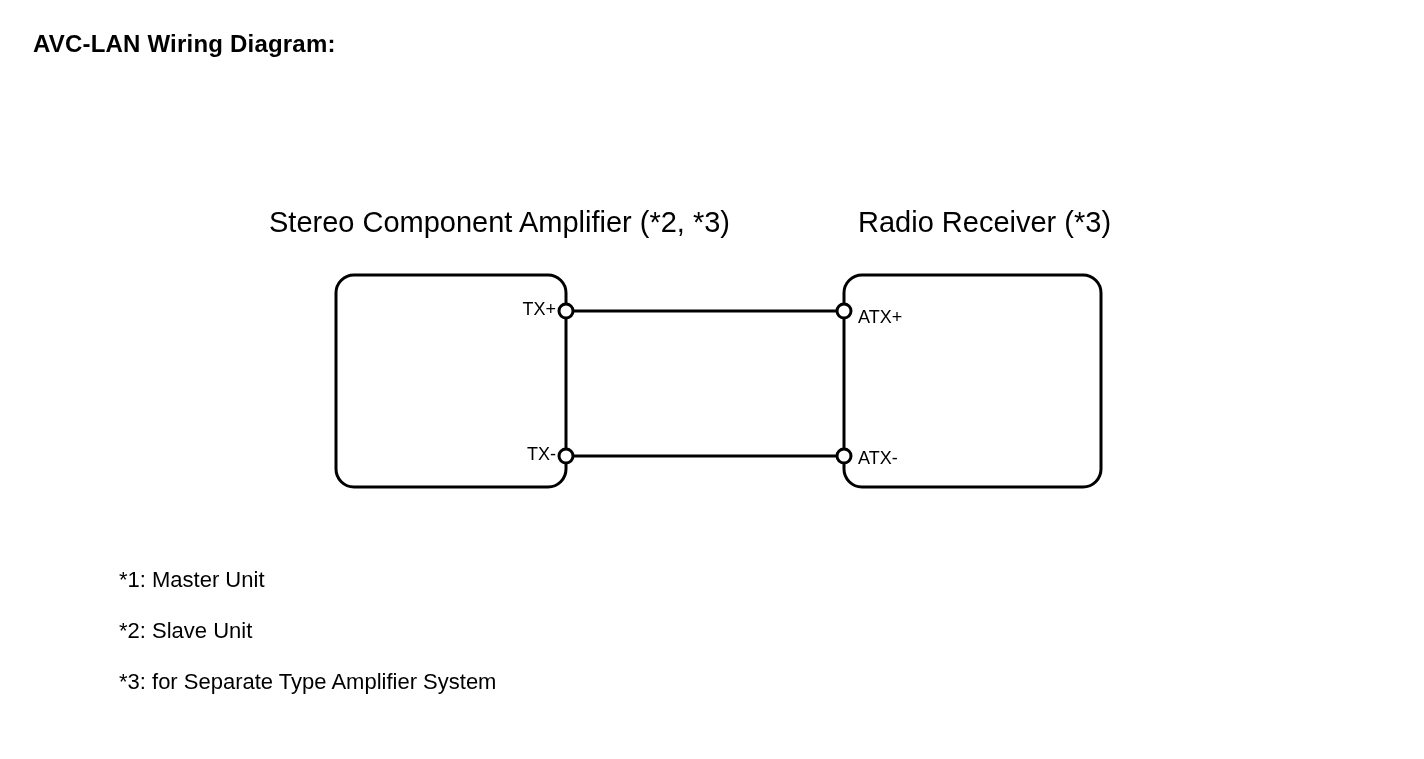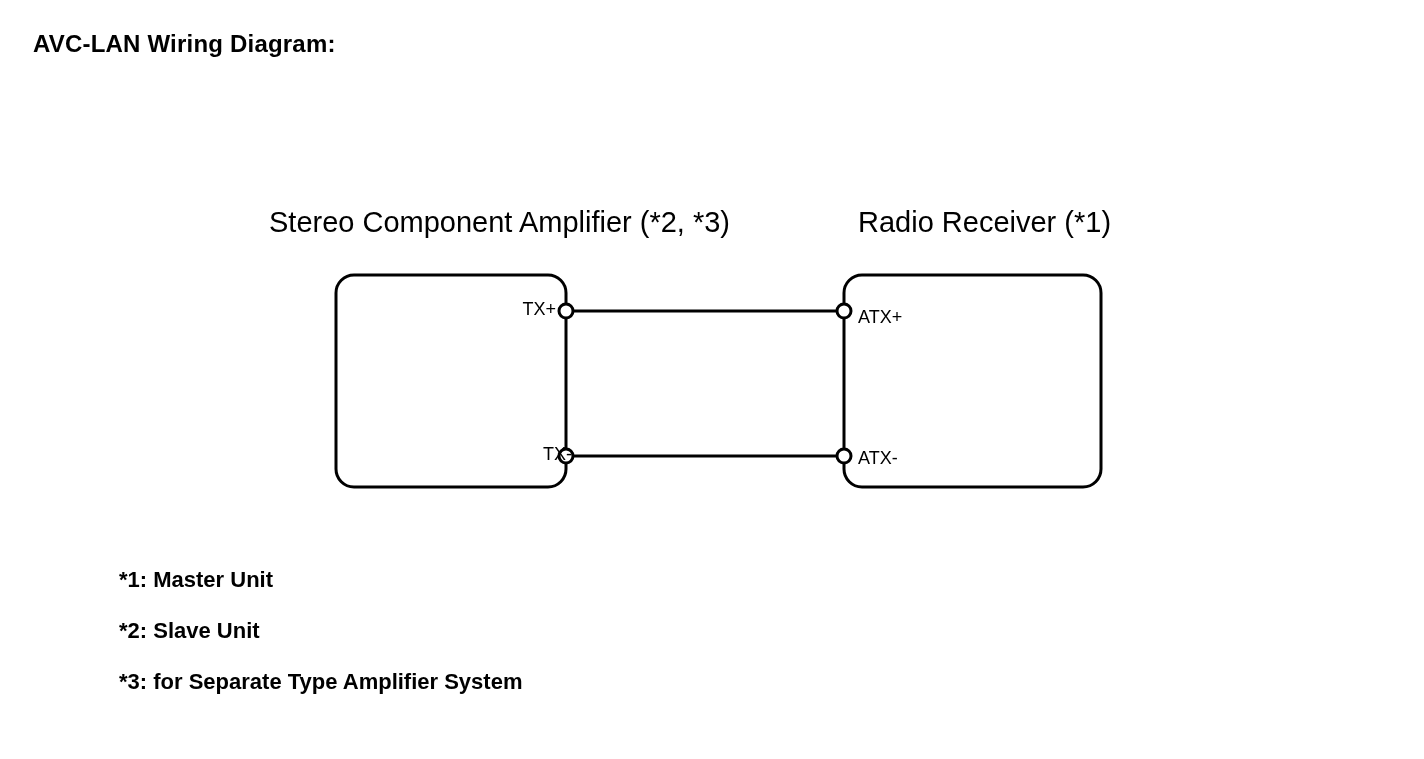--- a/index.html
+++ b/index.html
@@ -57,30 +57,29 @@
     white-space: nowrap;
     line-height: 1;
   }
   .pin-label.left-side {
     text-align: right;
   }
   .pin-label.right-side {
     text-align: left;
   }
   #pin-tx-plus  { left: 406px; top: 300px; width: 150px; }
-  #pin-tx-minus { left: 422px; top: 445px; width: 150px; }
+  #pin-tx-minus { left: 406px; top: 445px; width: 150px; }
   #pin-atx-plus  { left: 858px; top: 300px; width: 180px; margin-top: 8px; }
   #pin-atx-minus { left: 858px; top: 449px; width: 180px; }
 
   #footnotes {
     position: absolute;
     left: 119px;
     top: 569px;
     width: 700px;
-    font-weight: bold;
   }
   .footnote-line {
     font-size: 22px;
     line-height: 1;
     margin-bottom: 29px;
     white-space: nowrap;
   }
   .footnote-line:last-child { margin-bottom: 0; }
 </style>
 </head>
@@ -98,21 +97,21 @@
   <line x1="566" y1="456" x2="844" y2="456" stroke="#000000" stroke-width="3"></line>
 
   <circle cx="566" cy="311" r="7" fill="#ffffff" stroke="#000000" stroke-width="3"></circle>
   <circle cx="566" cy="456" r="7" fill="#ffffff" stroke="#000000" stroke-width="3"></circle>
   <circle cx="844" cy="311" r="7" fill="#ffffff" stroke="#000000" stroke-width="3"></circle>
   <circle cx="844" cy="456" r="7" fill="#ffffff" stroke="#000000" stroke-width="3"></circle>
 </svg>
 
 <div class="unit-caption" id="caption-amplifier">Stereo Component Amplifier (*2, *3)</div>
 
-<div class="unit-caption" id="caption-receiver">Radio Receiver (*1)</div>
+<div class="unit-caption" id="caption-receiver">Radio Receiver (*3)</div>
 
 <div class="pin-label left-side" id="pin-tx-plus">TX+</div>
 
 <div class="pin-label left-side" id="pin-tx-minus">TX-</div>
 
 <div class="pin-label right-side" id="pin-atx-plus">ATX+</div>
 
 <div class="pin-label right-side" id="pin-atx-minus">ATX-</div>
 
 <div id="footnotes">

